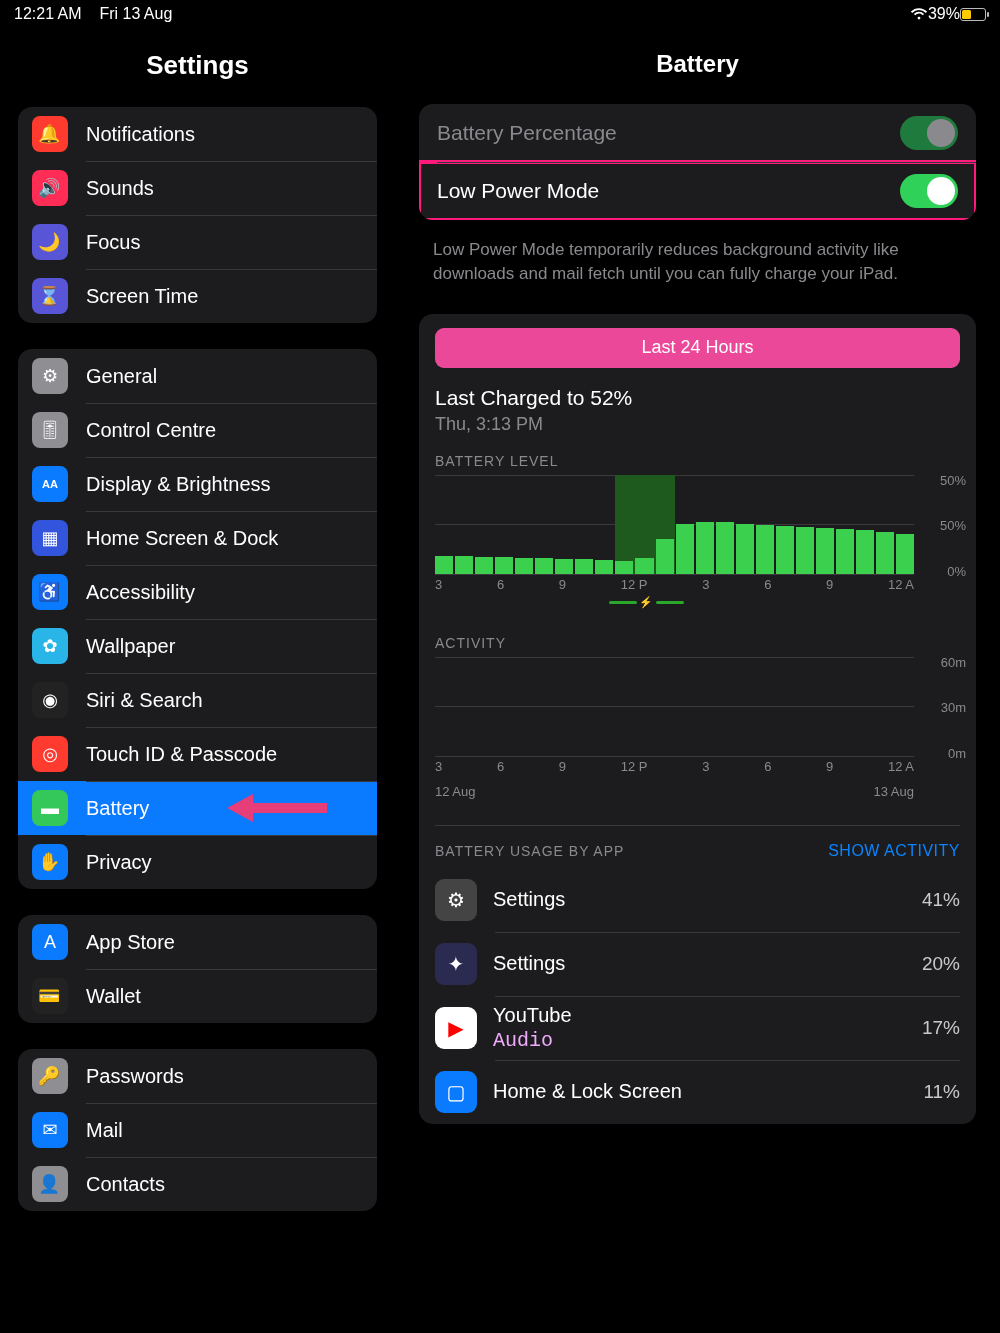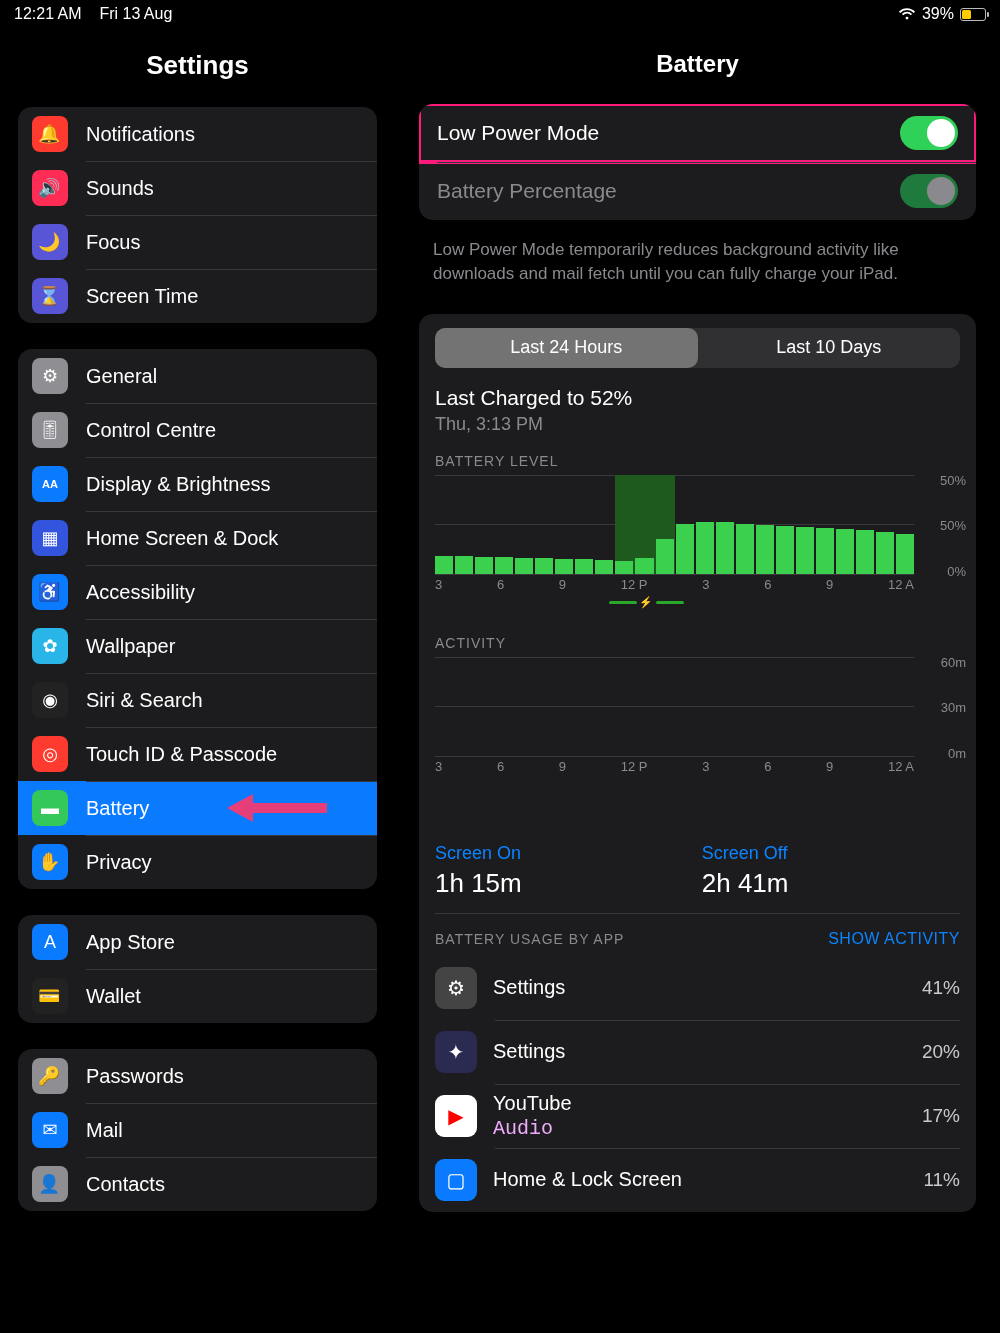--- a/index.html
+++ b/index.html
@@ -1,18 +1,18 @@
 <!DOCTYPE html>
 <html><head>
 <meta charset="utf-8">
 <style>
   * { box-sizing: border-box; margin: 0; padding: 0; }
   html, body { width: 1000px; height: 1333px; background: #000; color: #fff; font-family: -apple-system, "Helvetica Neue", Arial, sans-serif; overflow: hidden; }
   .statusbar { height: 28px; display: flex; justify-content: space-between; align-items: center; padding: 0 14px; font-size: 16px; font-weight: 500; }
-  .statusbar .right { display: flex; align-items: center; gap: 6px; }
+  .statusbar .right { display: flex; align-items: center; }
   .wifi-icon svg { display: block; }
   .battery-pill { width: 26px; height: 13px; border: 1.2px solid #bbb; border-radius: 3px; position: relative; }
   .battery-pill::after { content:""; position:absolute; right:-4px; top:3px; width:2px; height:5px; background:#bbb; border-radius:1px; }
   .battery-pill .fill { position:absolute; left:1px; top:1px; bottom:1px; width:39%; background:#ffcc00; border-radius:1.5px; }
   .container { display: flex; height: calc(1333px - 28px); }
   .sidebar { width: 395px; background:#000; padding: 0 0 0 0; display:flex; flex-direction:column; }
   .sidebar-title { text-align:center; font-weight:600; font-size:26px; padding: 22px 0 26px; }
   .group { background:#1c1c1e; border-radius:14px; margin: 0 18px 26px 18px; overflow:hidden; }
   .row { display:flex; align-items:center; height:54px; padding:0 14px; font-size:20px; position:relative; cursor:pointer; }
   .row + .row::before { content:""; position:absolute; left:68px; right:0; top:0; height:1px; background:#38383a; }
@@ -33,21 +33,21 @@
   .toggle { width:58px; height:34px; border-radius:20px; position:relative; }
   .toggle.on { background:#30d158; }
   .toggle.on.dim { background:#1f7a3d; }
   .toggle .knob { position:absolute; right:3px; top:3px; width:28px; height:28px; border-radius:50%; background:#fff; }
   .toggle.on.dim .knob { background:#8a8a8e; }
   .footnote { color:#8a8a8e; font-size:17px; padding: 6px 38px 18px 38px; line-height:1.4; }
   
   .bigcard { background:#1c1c1e; border-radius:14px; margin: 10px 24px 0 24px; padding: 14px 16px 0 16px; }
   .seg { display:flex; background:#303033; border-radius:10px; height:40px; align-items:stretch; margin-bottom:14px; }
   .seg div { flex:1; display:flex; align-items:center; justify-content:center; font-size:18px; font-weight:500; cursor:pointer; border-radius:9px; }
-  .seg .active { background:#737373;border-radius:10px; }
+  .seg .active { background:#ec4899; }
   
   .charge-title { font-size:21px; padding-top:4px; }
   .charge-sub { color:#8a8a8e; font-size:18px; padding:4px 0 18px; }
   .chart-label { color:#8a8a8e; font-size:14px; letter-spacing:1px; padding-bottom:6px; }
   .chart { position:relative; height:120px; margin-bottom:30px; }
   .chart .ylabels { position:absolute; right:-6px; top:-2px; bottom:16px; width:44px; display:flex; flex-direction:column; justify-content:space-between; text-align:right; color:#8a8a8e; font-size:13px; }
   .chart .plot { position:absolute; left:0; right:46px; top:0; bottom:20px; border-bottom:1px solid #3a3a3c; }
   .chart .plot .hline { position:absolute; left:0; right:0; height:1px; background:#3a3a3c; }
   .chart .bars { position:absolute; inset:0; display:flex; align-items:flex-end; gap:2px; }
   .chart .bar { flex:1; }
@@ -191,39 +191,38 @@
             <span class="label">Contacts</span>
           </div>
         </div>
       </div>
   </div>
 
   <div class="detail">
     <div class="detail-title">Battery</div>
 
     <div class="card" id="settings-card">
+        <div class="drow dim">
+          <span class="dtxt">Battery Percentage</span>
+          <div class="toggle on dim">
+            <div class="knob"></div>
+          </div>
+        </div>
         <div class="drow hl-box">
           <span class="dtxt">Low Power Mode</span>
           <div class="toggle on">
             <div class="knob"></div>
           </div>
         </div>
-        <div class="drow dim">
-          <span class="dtxt">Battery Percentage</span>
-          <div class="toggle on dim">
-            <div class="knob"></div>
-          </div>
-        </div>
       </div>
     <div class="footnote">Low Power Mode temporarily reduces background activity like downloads and mail fetch until you can fully charge your iPad.</div>
 
     <div class="bigcard">
       <div class="seg">
         <div class="active">Last 24 Hours</div>
-        <div>Last 10 Days</div>
       </div>
 
       <div class="charge-title">Last Charged to 52%</div>
       <div class="charge-sub">Thu, 3:13 PM</div>
 
       <div class="chart-label">BATTERY LEVEL</div>
       <div class="chart" id="chart1" style="margin-bottom:40px;">
           <div class="plot">
             <div class="hline" style="top:0"></div>
             <div class="hline" style="top:50%"></div>
@@ -387,32 +386,26 @@
           <div class="xlabels">
             <span>3</span>
             <span>6</span>
             <span>9</span>
             <span>12 P</span>
             <span>3</span>
             <span>6</span>
             <span>9</span>
             <span>12 A</span>
           </div>
-        </div>
-
-      <div class="stats">
-        <div class="stat">
-          <div class="h">Screen On</div>
-          <div class="v">1h 15m</div>
-        </div>
-        <div class="stat">
-          <div class="h">Screen Off</div>
-          <div class="v">2h 41m</div>
-        </div>
-      </div>
+          <div class="datelabels">
+            <span>12 Aug</span>
+            <span>13 Aug</span>
+          </div>
+        </div>
+
 
       <div class="usage-header">
         <span>BATTERY USAGE BY APP</span>
         <span class="link">SHOW ACTIVITY</span>
       </div>
       <div id="usage-list">
           <div class="urow">
             <div class="app-icon" style="background: rgb(68, 68, 68);">⚙</div>
             <div class="info">
               <div class="name">Settings</div>

